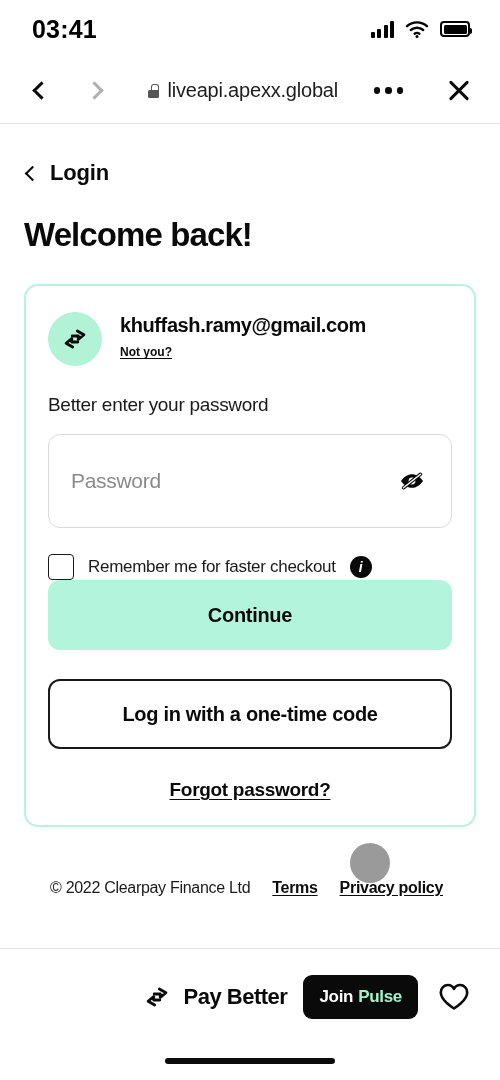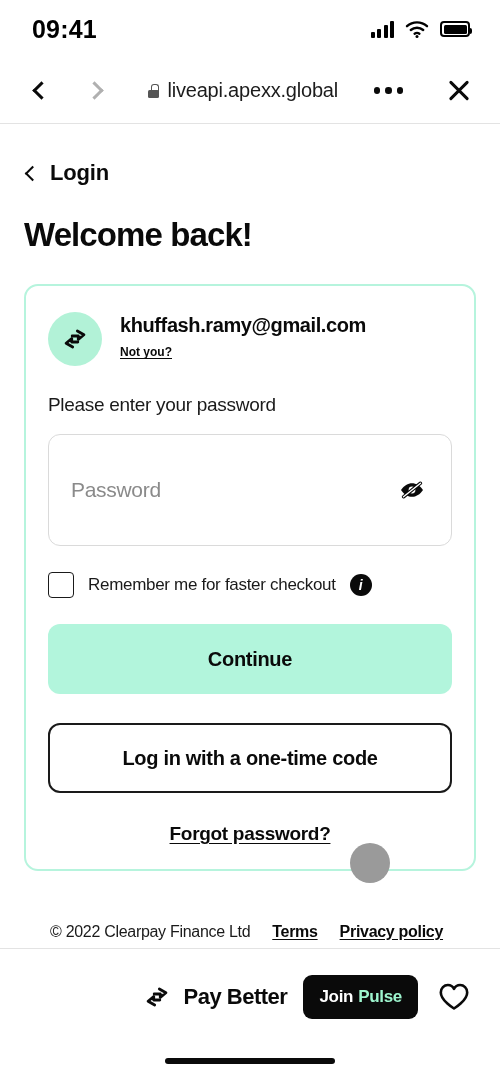--- a/index.html
+++ b/index.html
@@ -74,40 +74,40 @@
   .avatar { width:54px; height:54px; border-radius:50%; background:#b2f2d7;
     flex:0 0 54px; display:flex; align-items:center; justify-content:center; }
   .userinfo { padding-top:2px; }
   .email { font-size:20px; font-weight:700; color:#0a0a0a; letter-spacing:-0.4px; }
   .notyou { display:inline-block; margin-top:8px; font-size:12px; font-weight:700;
     color:#0a0a0a; text-decoration:underline; text-underline-offset:2px; }
 
   .prompt { font-size:19px; color:#1a1a1a; margin-top:28px; letter-spacing:-0.3px; }
 
   .pwfield {
-    margin-top:18px; height:112px; border:1.5px solid #dadada; border-radius:12px;
+    margin-top:18px; height:94px; border:1.5px solid #dadada; border-radius:12px;
     display:flex; align-items:center; padding:0 22px; background:#fff;
   }
   .pwinput { flex:1; border:none; outline:none; font-size:21px; color:#1a1a1a;
     font-family:inherit; background:transparent; letter-spacing:-0.3px; }
   .pwinput::placeholder { color:#8a8a8a; }
   .eyebtn { width:34px; height:30px; display:flex; align-items:center; justify-content:center; }
 
   .remember { display:flex; align-items:center; gap:14px; margin-top:26px; }
   .checkbox { width:26px; height:26px; border:1.8px solid #1a1a1a; border-radius:4px;
     flex:0 0 26px; background:#fff; }
   .remlabel { font-size:17px; color:#1a1a1a; letter-spacing:-0.3px; }
   .infoicon { width:22px; height:22px; border-radius:50%; background:#0a0a0a;
     color:#fff; font-size:14px; font-weight:700; font-style:italic;
     display:flex; align-items:center; justify-content:center; flex:0 0 22px; }
 
   .btn { width:100%; height:70px; border-radius:12px; font-size:20px; font-weight:700;
     letter-spacing:-0.3px; display:flex; align-items:center; justify-content:center;
     font-family:inherit; cursor:pointer; }
-  .btn-primary { margin-top:26px; background:#b2f5dc; border:none; color:#0a0a0a; }
+  .btn-primary { background:#b2f5dc; border:none; color:#0a0a0a; }
   .btn-secondary { margin-top:29px; background:#fff; border:2px solid #1a1a1a; color:#0a0a0a; }
 
   .forgot { display:block; text-align:center; margin-top:30px; font-size:19px;
     font-weight:700; color:#0a0a0a; text-decoration:underline; text-underline-offset:3px;
     letter-spacing:-0.3px; }
 
   
   .footer { display:flex; align-items:center; gap:22px; margin-top:52px; padding-left:26px; }
   .copyright { font-size:16px; color:#1a1a1a; letter-spacing:-0.3px; }
   .flink { font-size:16px; font-weight:700; color:#0a0a0a; text-decoration:underline;
@@ -130,21 +130,21 @@
   .heartbtn { width:40px; height:40px; display:flex; align-items:center; justify-content:center; }
   .homebar { position:absolute; left:50%; transform:translateX(-50%); bottom:16px;
     width:170px; height:6px; border-radius:3px; background:#0a0a0a; }
 </style>
 </head>
 <body>
 
 <div class="screen">
 
   <div class="statusbar">
-    <div class="status-time">09:41</div>
+    <div class="status-time">03:41</div>
     <div class="status-icons">
       <span class="sig">
           <i></i>
           <i></i>
           <i></i>
           <i></i>
         </span>
       <svg width="24" height="18" viewBox="0 0 24 18">
         <path d="M2 6.2a15 15 0 0 1 20 0" fill="none" stroke="#000" stroke-width="2.4" stroke-linecap="round"></path>
         <path d="M5.8 10a9.6 9.6 0 0 1 12.4 0" fill="none" stroke="#000" stroke-width="2.4" stroke-linecap="round"></path>
@@ -193,21 +193,21 @@
             <path d="M18.5 7.5 L25.5 11.5 L19.5 16.5 L19.5 12.8 L13 12.8" fill="none" stroke="#0a0a0a" stroke-width="3" stroke-linejoin="round" stroke-linecap="round"></path>
             <path d="M13.5 24.5 L6.5 20.5 L12.5 15.5 L12.5 19.2 L19 19.2" fill="none" stroke="#0a0a0a" stroke-width="3" stroke-linejoin="round" stroke-linecap="round"></path>
           </svg>
         </div>
         <div class="userinfo">
           <div class="email">khuffash.ramy@gmail.com</div>
           <a class="notyou" href="#">Not you?</a>
         </div>
       </div>
 
-      <div class="prompt">Please enter your password</div>
+      <div class="prompt">Better enter your password</div>
 
       <div class="pwfield">
         <input class="pwinput" type="text" placeholder="Password" style="">
         <div class="eyebtn">
           <svg width="28" height="24" viewBox="0 0 28 24">
             <path d="M3 12c3-4.6 7-6.8 11-6.8S22 7.4 25 12c-3 4.6-7 6.8-11 6.8S6 16.6 3 12Z" fill="#0a0a0a"></path>
             <circle cx="14" cy="12" r="3.4" fill="#fff"></circle>
             <path d="M5.5 18.8 22.5 5.2" stroke="#0a0a0a" stroke-width="3.4" stroke-linecap="round"></path>
             <path d="M5.5 18.8 22.5 5.2" stroke="#fff" stroke-width="1.4" stroke-linecap="round"></path>
           </svg>

